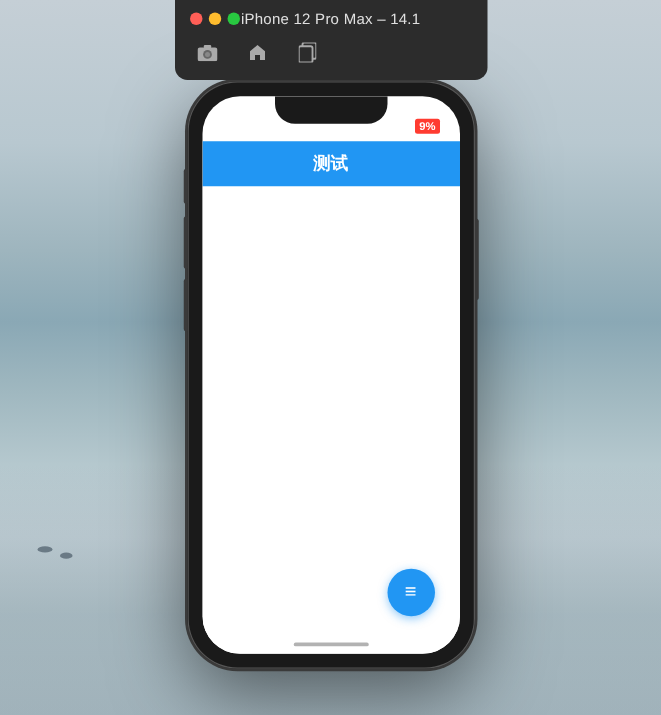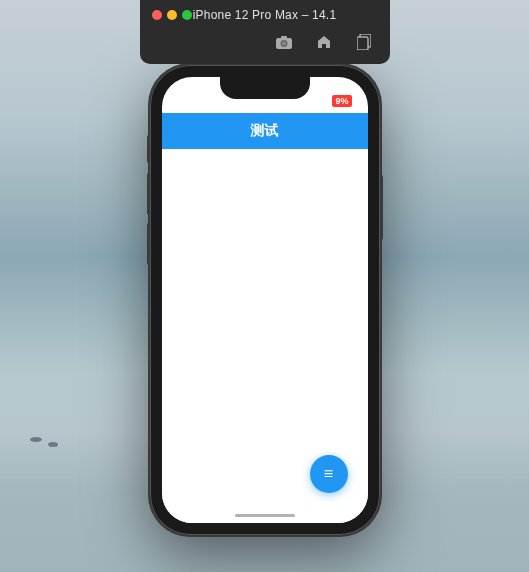--- a/index.html
+++ b/index.html
@@ -36,21 +36,21 @@
       position: absolute;
       top: 0;
       left: 50%;
       transform: translateX(-50%);
       width: 250px;
       background: #2c2c2c;
       border-radius: 0 0 10px 10px;
       padding: 8px 12px;
       display: flex;
       flex-direction: column;
-      align-items: flex-end;
+      align-items: flex-start;
       gap: 6px;
       z-index: 10;
     }
 
     .toolbar-title-row {
       display: flex;
       align-items: center;
       gap: 8px;
       width: 100%;
       justify-content: center;

